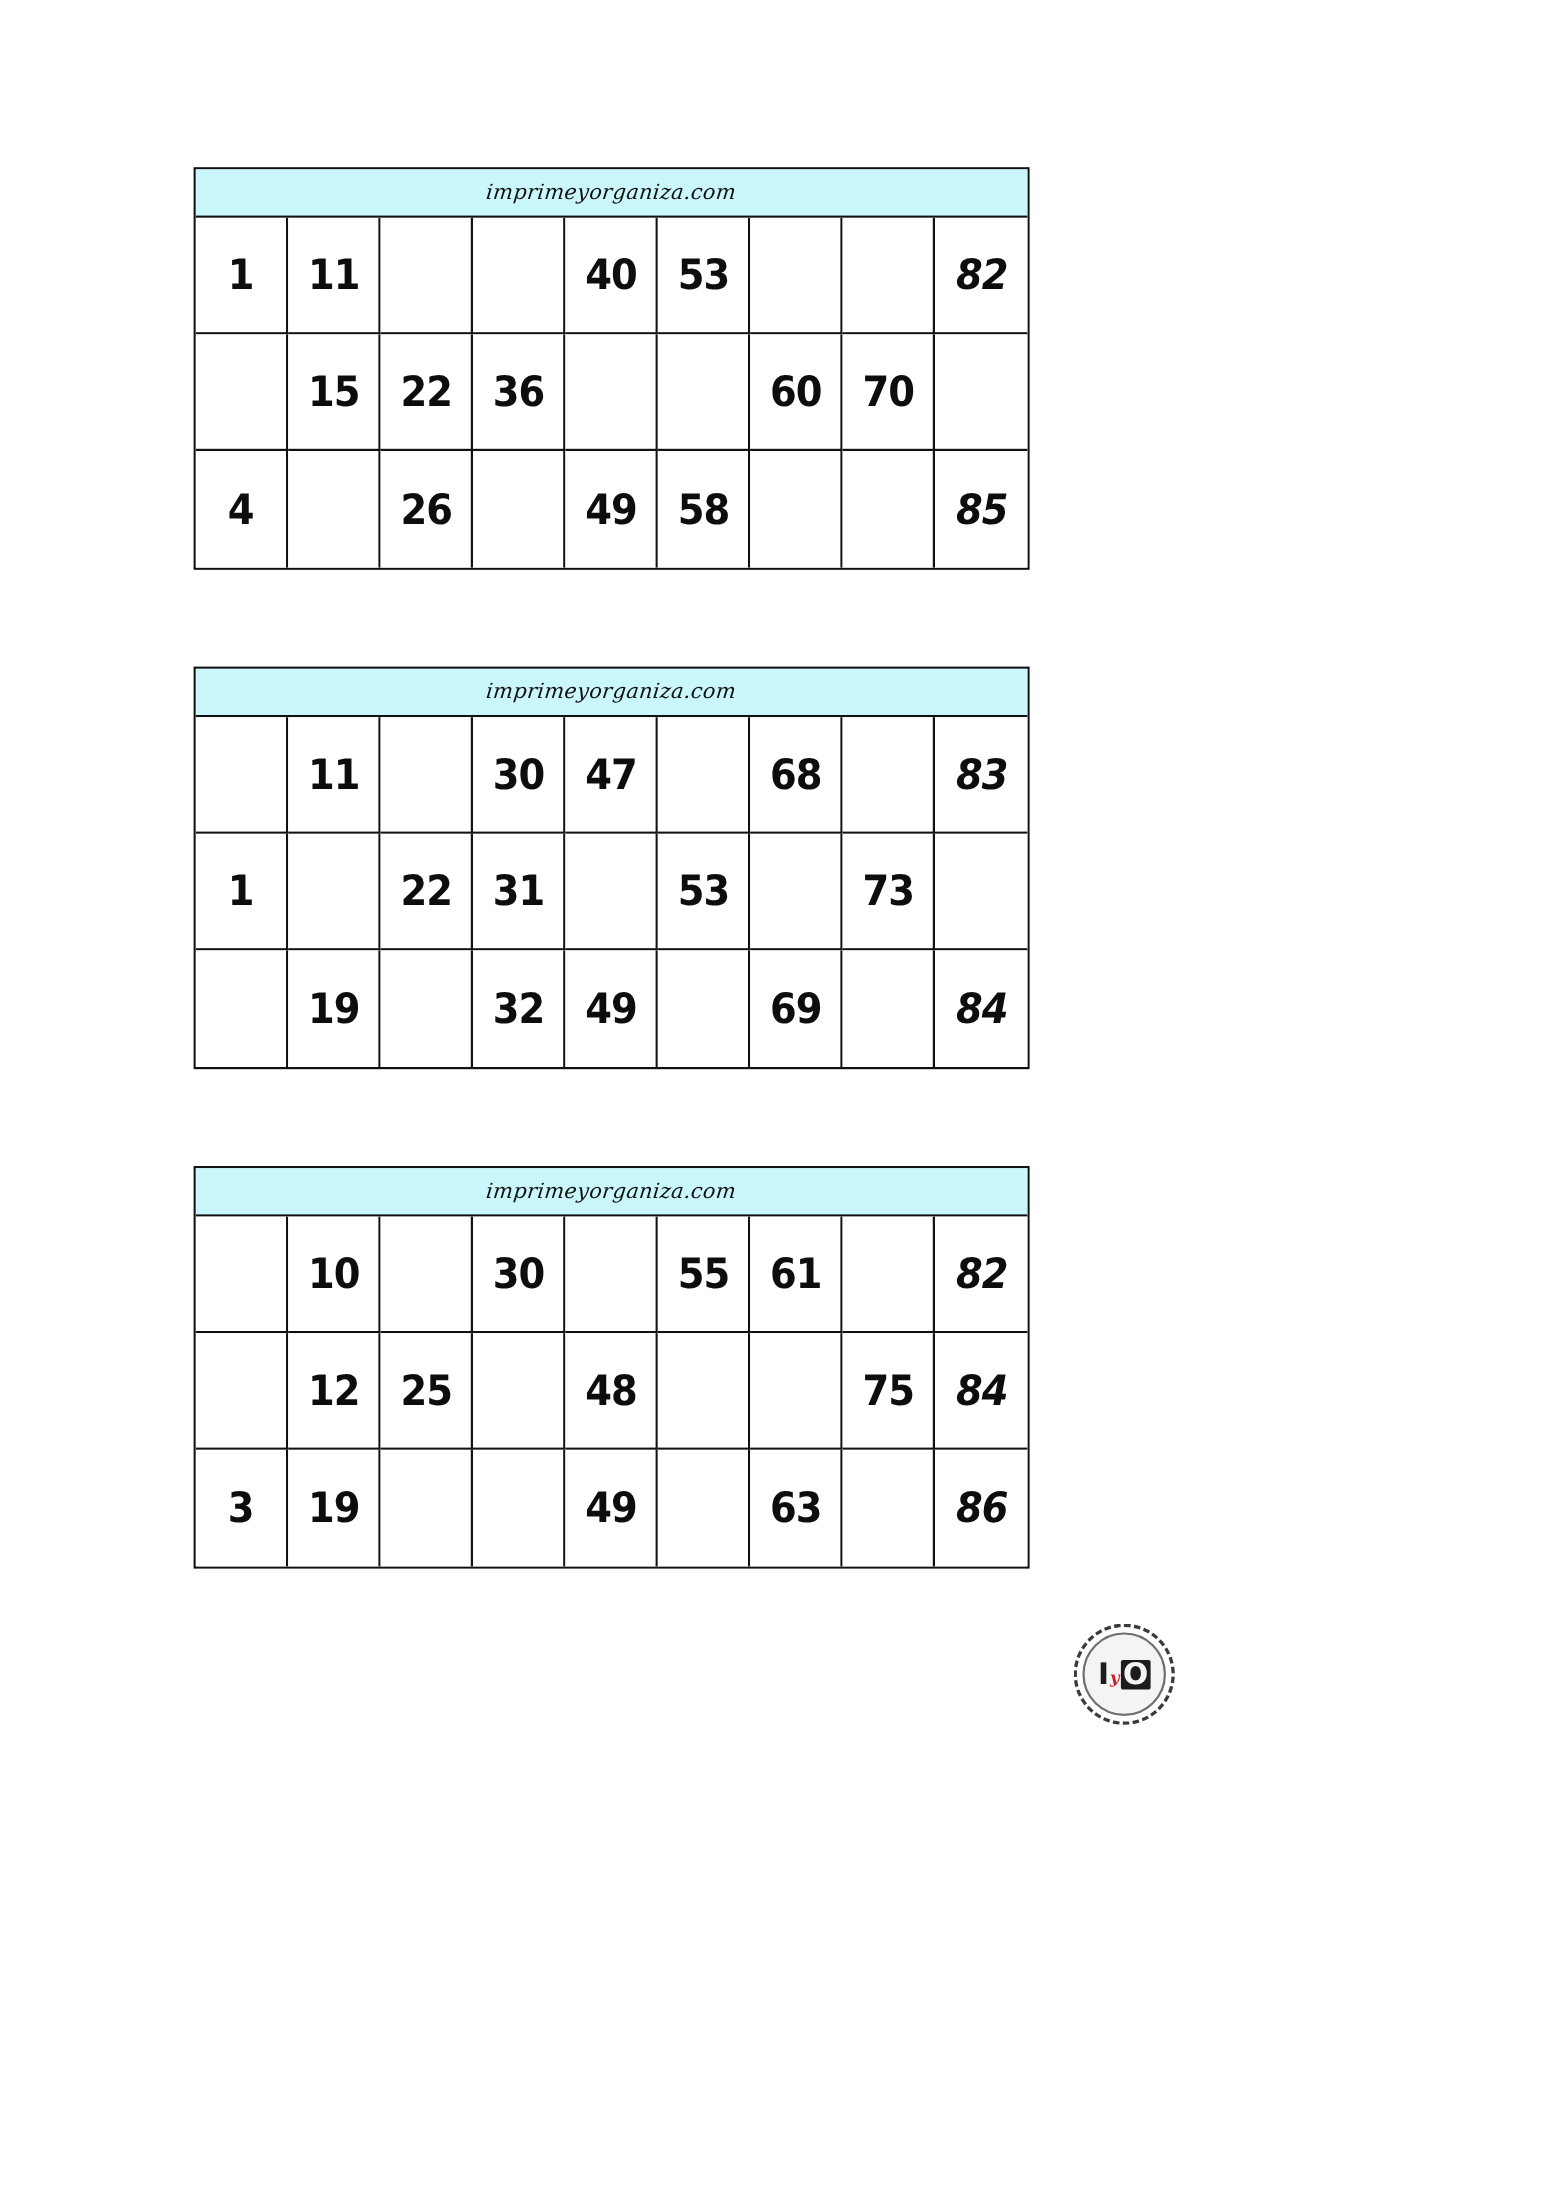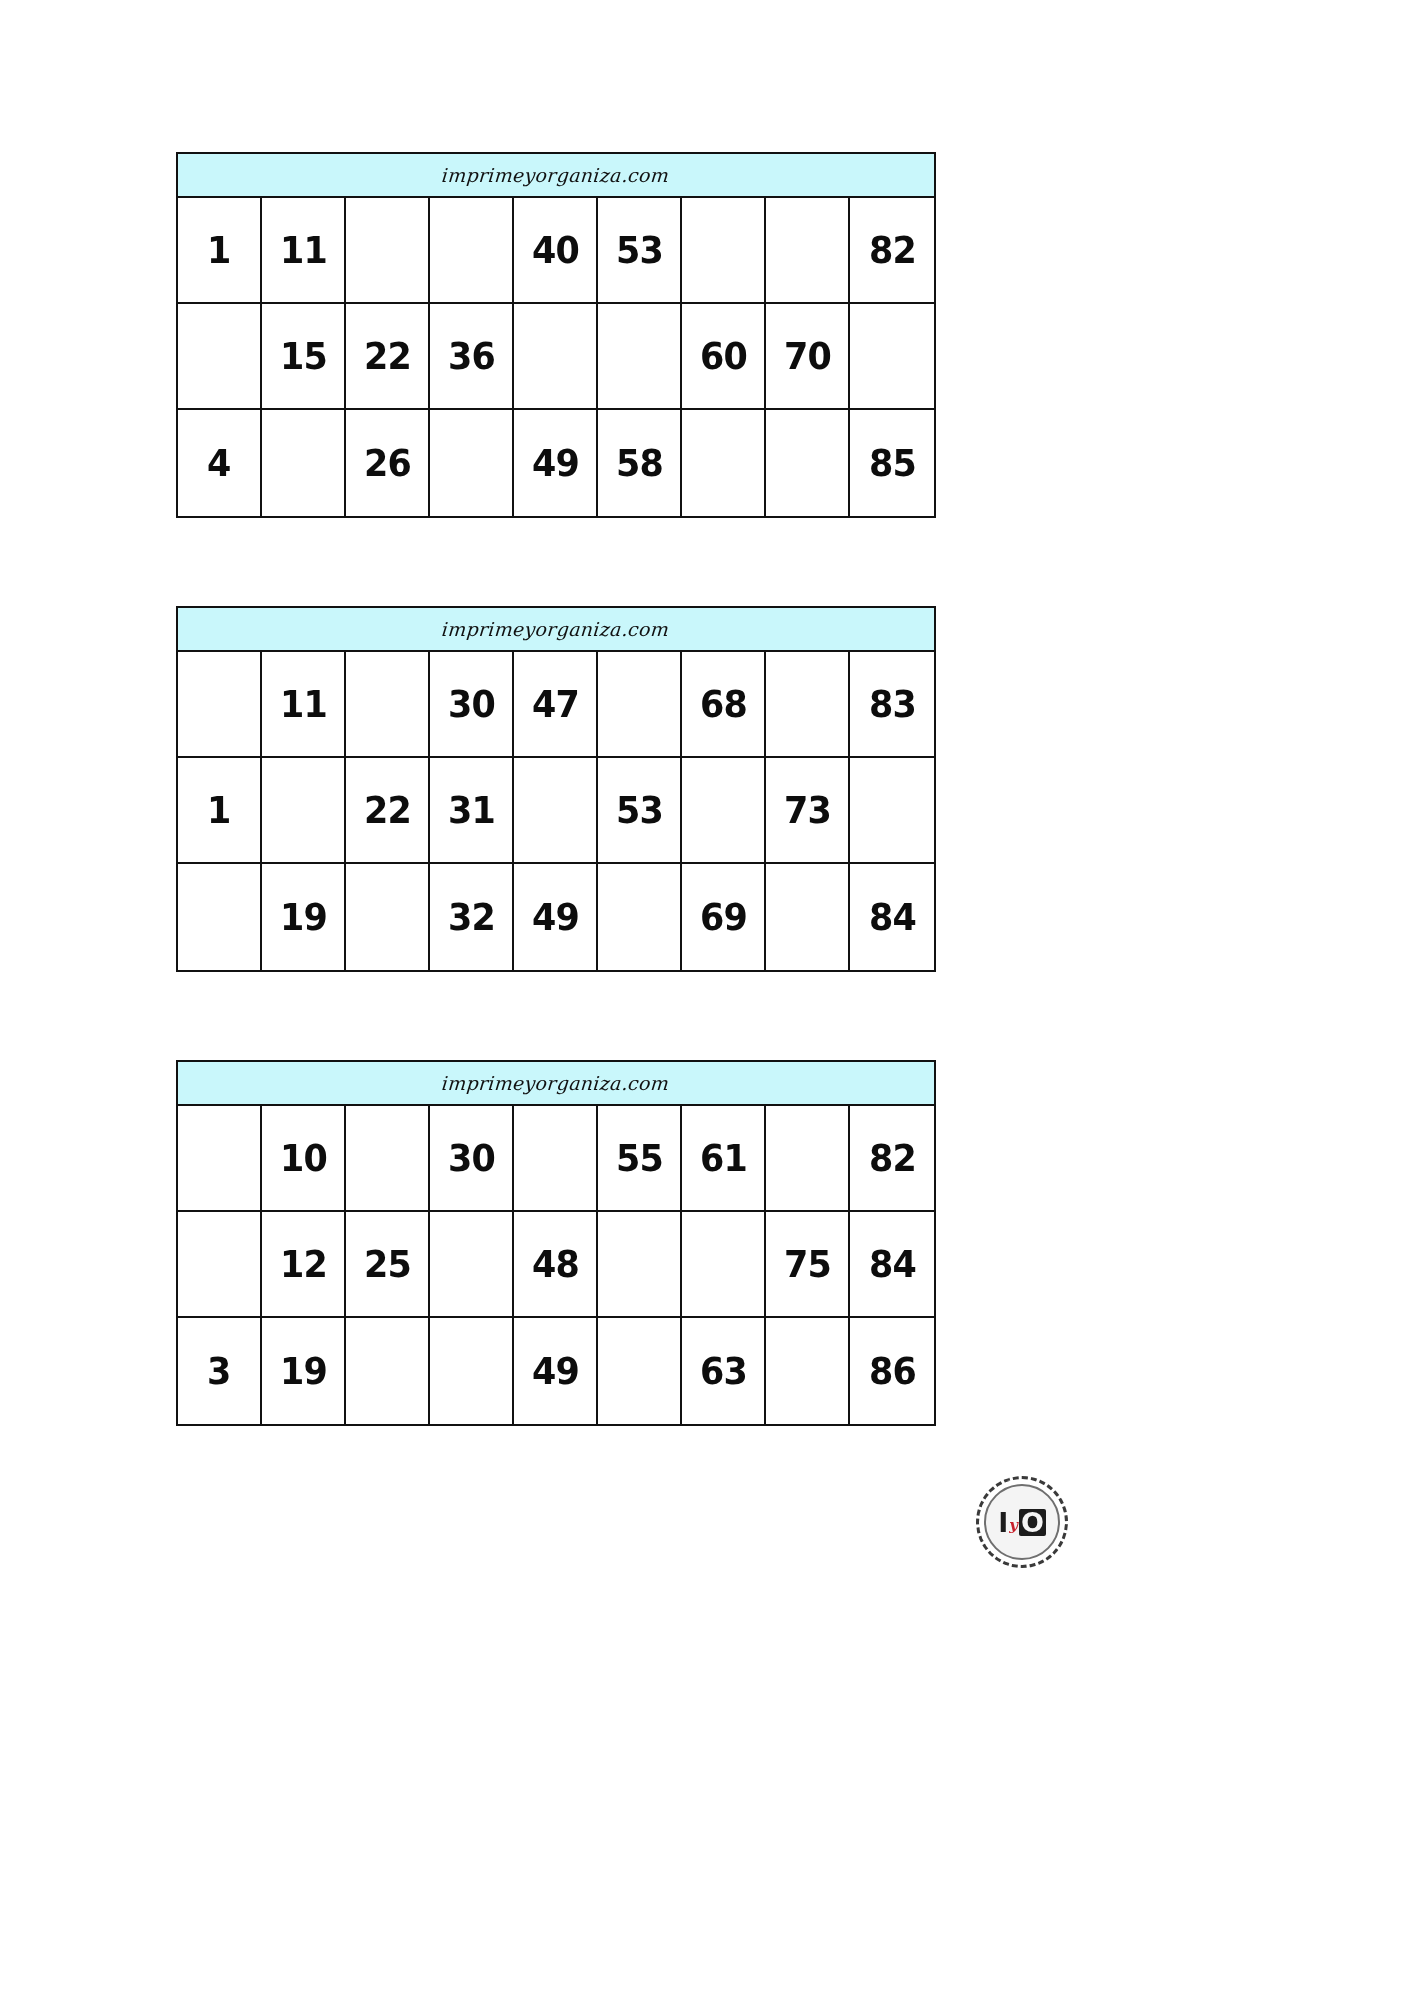--- a/index.html
+++ b/index.html
@@ -67,20 +67,21 @@
     border-bottom: 2px solid #111111;
     box-sizing: border-box;
     display: flex;
     align-items: center;
     justify-content: center;
     background: #ffffff;
   }
 
   .card-grid .cell:nth-child(9n) {
     border-right: none;
+    font-style: italic;
   }
 
   .card-grid .cell:nth-last-child(-n+9) {
     border-bottom: none;
   }
 
   .cell-value {
     font-family: "DejaVu Sans", sans-serif;
     font-weight: bold;
     font-size: 38px;

